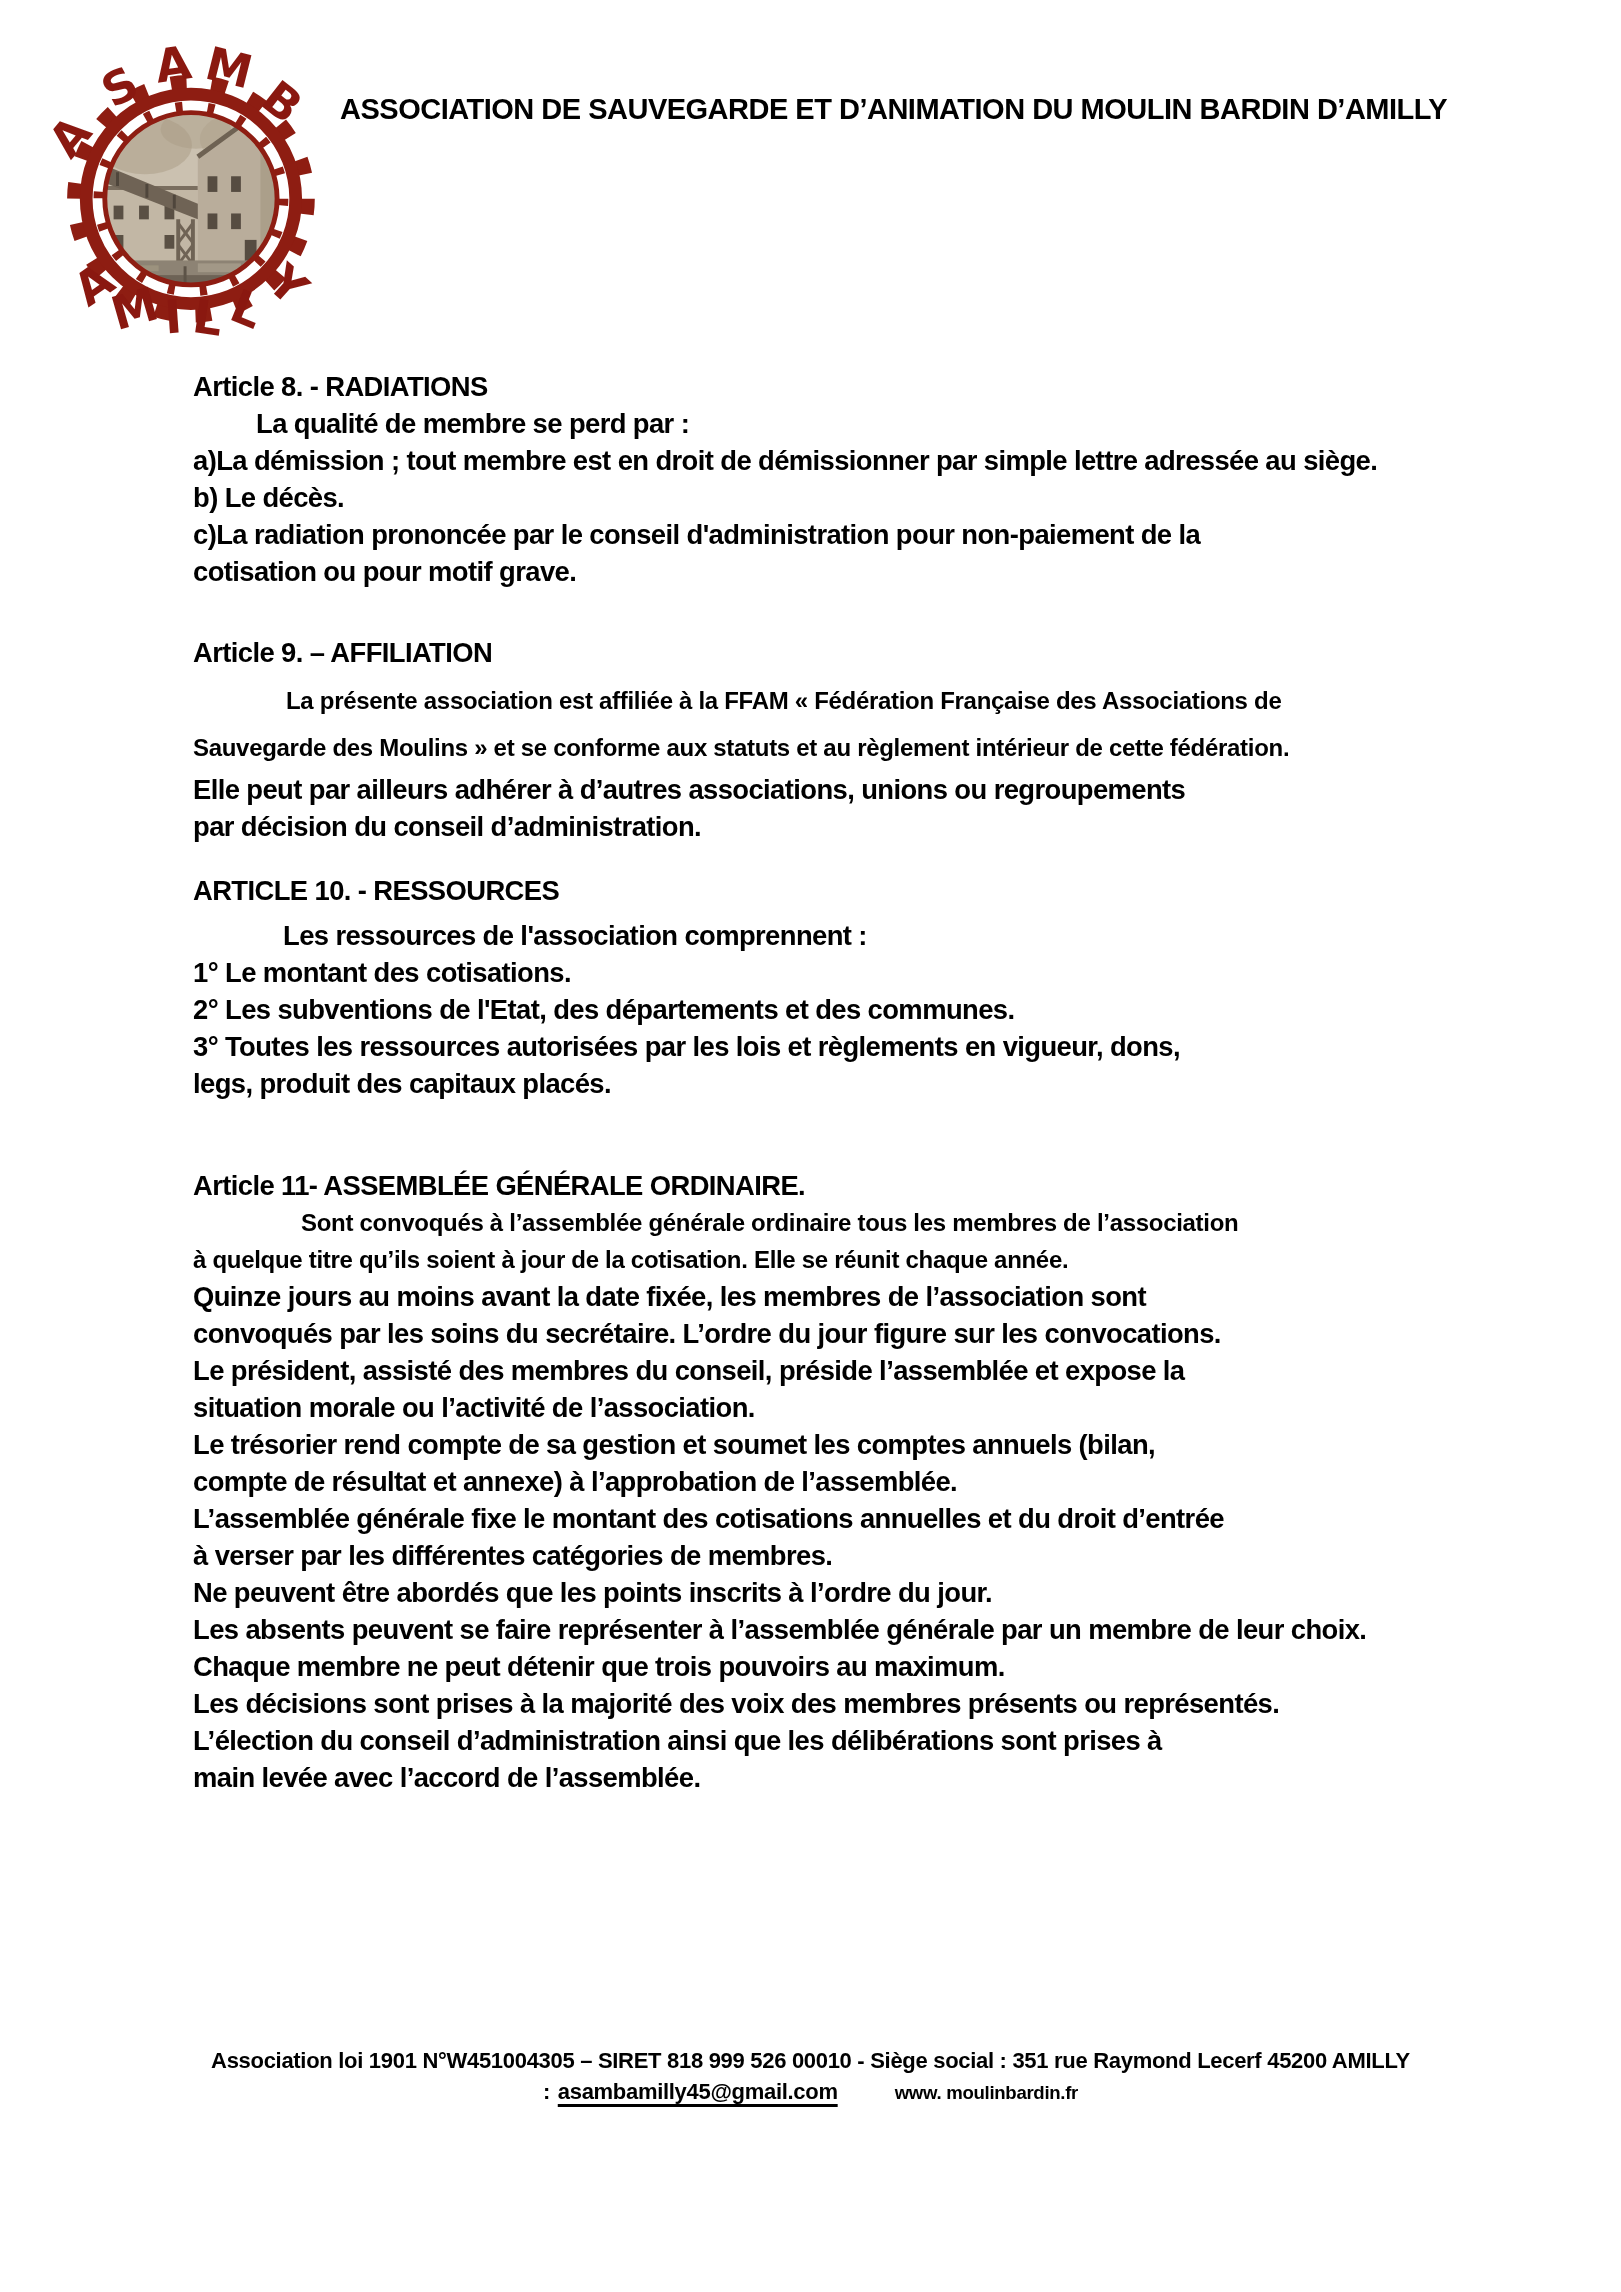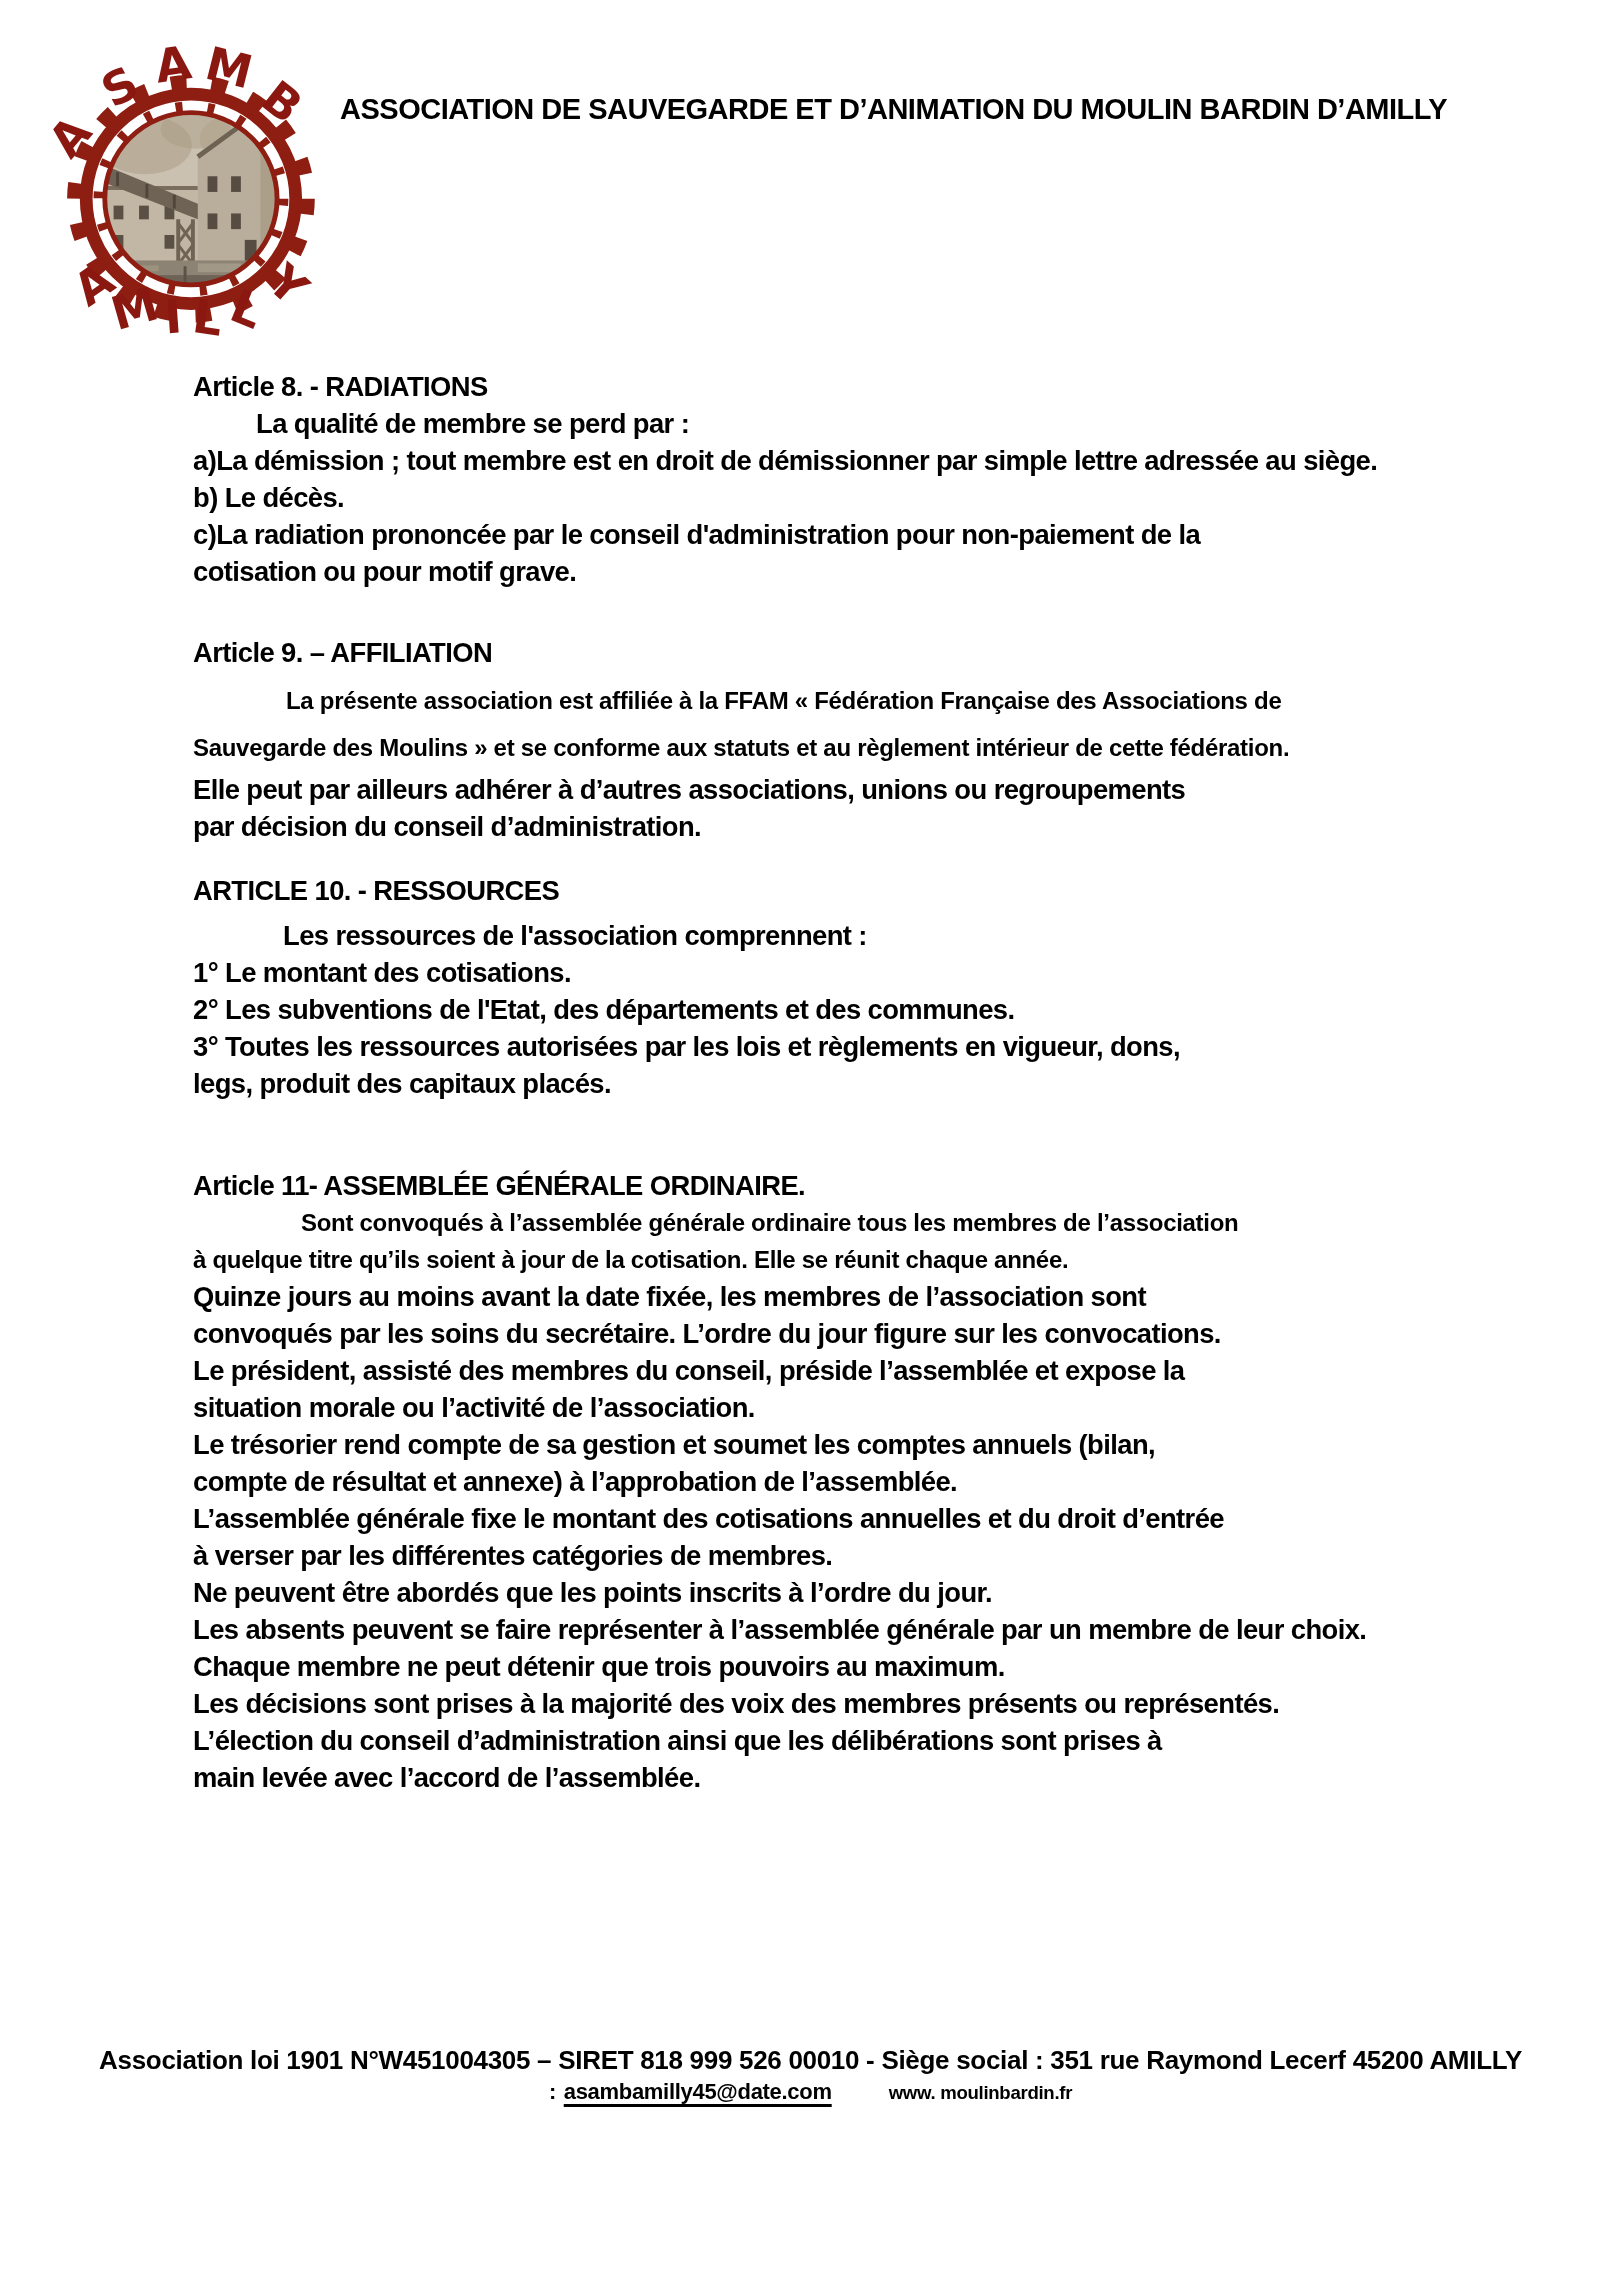--- a/index.html
+++ b/index.html
@@ -42,21 +42,21 @@
   .mt-art11{margin-top:65px;}
   .indent-sm{text-indent:63px;}
   .indent-md{text-indent:90px;}
   .indent-lg{text-indent:93px;}
   .indent-xl{text-indent:108px;}
   .small-para{font-size:24px;letter-spacing:-0.3px;}
   .lh-wide{line-height:47px;margin-top:5.9px;}
   .mt-ressources-intro{margin-top:7.8px;}
   
   .footer{position:absolute;left:0;top:2045px;width:1621px;text-align:center;}
-  .footer-line1{font-size:26px;line-height:31px;letter-spacing:-0.3px;white-space:pre;margin:0;}
+  .footer-line1{font-size:22px;line-height:31px;letter-spacing:-0.3px;white-space:pre;margin:0;}
   .footer-line2{font-size:22px;line-height:31px;letter-spacing:-0.3px;margin:0;}
   .footer-colon{margin-right:7.8px;}
   .email-link{
     text-decoration:underline;
     text-decoration-thickness:2.9px;
     text-underline-offset:4.9px;
     color:#000;
   }
   .site-label{font-size:18.6px;margin-left:57px;text-align:center;}
 </style>
@@ -178,18 +178,18 @@
 Les absents peuvent se faire représenter à l’assemblée générale par un membre de leur choix.
 Chaque membre ne peut détenir que trois pouvoirs au maximum.
 Les décisions sont prises à la majorité des voix des membres présents ou représentés.
 L’élection du conseil d’administration ainsi que les délibérations sont prises à
 main levée avec l’accord de l’assemblée.</p>
   </div>
 
   <div class="footer">
     <p class="footer-line1">Association loi 1901 N°W451004305 – SIRET 818 999 526 00010 - Siège social : 351 rue Raymond Lecerf 45200 AMILLY</p>
     <p class="footer-line2">
-      <span class="footer-colon">:</span><span class="email-link">asambamilly45@date.com</span><span class="site-label">www. moulinbardin.fr</span>
+      <span class="footer-colon">:</span><span class="email-link">asambamilly45@gmail.com</span><span class="site-label">www. moulinbardin.fr</span>
     </p>
   </div>
 
 </div>
 
 
 </body></html>

